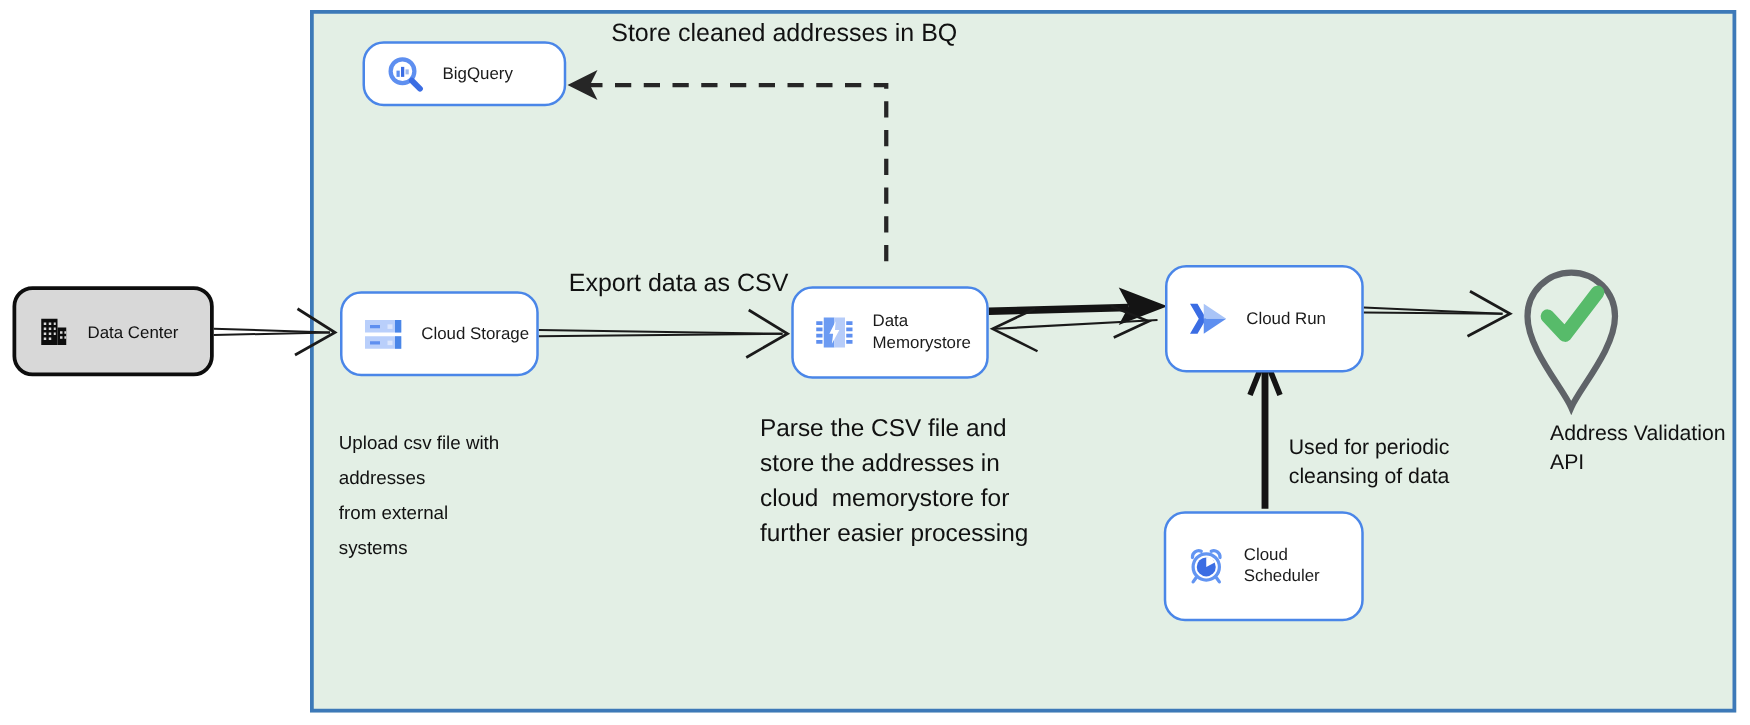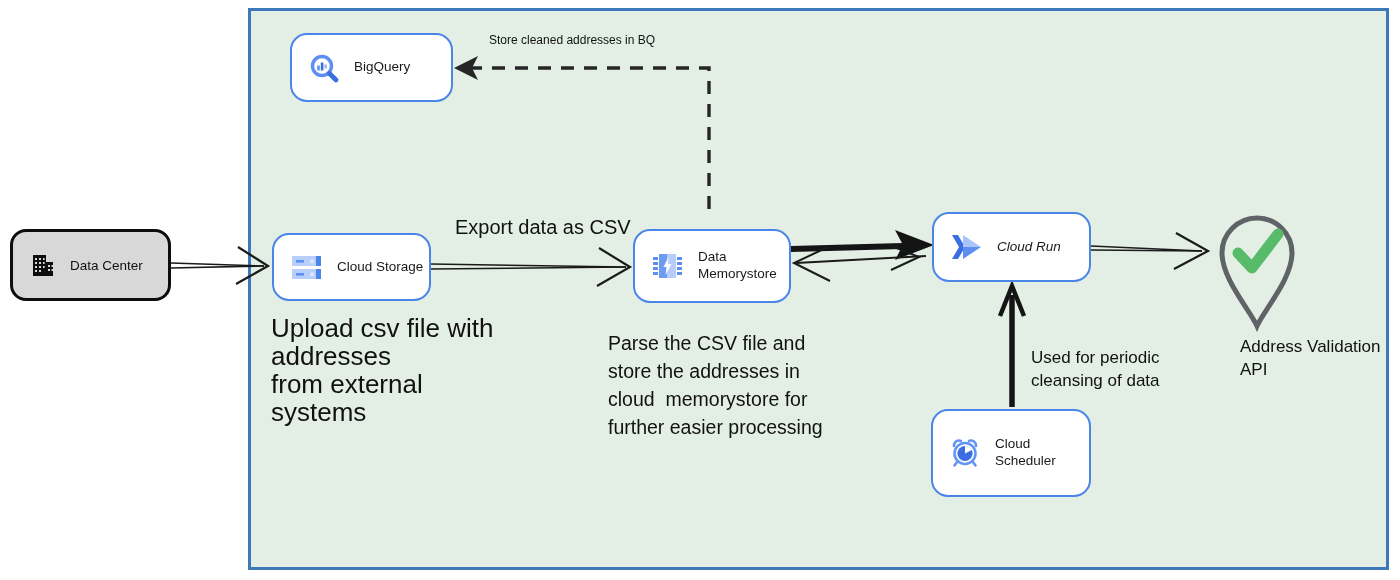--- a/index.html
+++ b/index.html
@@ -18,38 +18,38 @@
     box-sizing:border-box;
   }
   
   .node{
     display:flex;align-items:center;gap:15px;
     background:#ffffff;border:2.5px solid #4a86e8;border-radius:17px;
     box-sizing:border-box;padding-left:17px;
     font-size:13.5px;color:#1a1a1a;
   }
   .node .node-label{white-space:pre-line;line-height:1.25;}
-  #node-bigquery{left:290px;top:33px;width:163px;height:69px;}
+  #node-bigquery{left:290px;top:33px;width:163px;height:52px;}
   #node-cloud-storage{left:272px;top:233px;width:159px;height:68px;}
   #node-memorystore{left:633px;top:229px;width:158px;height:74px;}
   #node-memorystore .node-label{width:92px;}
-  #node-cloud-run{left:932px;top:212px;width:159px;height:70px;font-style:italic;}
+  #node-cloud-run{left:932px;top:212px;width:159px;height:86px;}
   #node-scheduler{left:931px;top:409px;width:160px;height:88px;}
   
   #node-data-center{
     left:10px;top:229px;width:161px;height:72px;
     background:#d8d8d8;border:3px solid #0d0d0d;border-radius:16px;
     display:flex;align-items:center;gap:14px;box-sizing:border-box;padding-left:16px;
     font-size:13.5px;color:#111;
   }
   
   .note{white-space:pre-wrap;color:#111;}
-  #note-store-bq{left:489px;top:33px;font-size:12px;}
+  #note-store-bq{left:489px;top:16px;font-size:20px;}
   #note-export-csv{left:455px;top:216px;font-size:20px;text-align:right;}
-  #note-upload{left:271px;top:314px;font-size:26px;line-height:28px;}
+  #note-upload{left:271px;top:341px;font-size:15px;line-height:28px;}
   #note-parse{left:608px;top:329px;font-size:19.5px;line-height:28px;}
   #note-scheduler{left:1031px;top:346px;font-size:17px;line-height:23px;}
   #label-av-api{left:1240px;top:324px;width:158px;font-size:17px;line-height:1.35;margin-top:12px;}
   svg{display:block;}
   #arrows{left:0;top:0;pointer-events:none;}
 </style>
 </head>
 <body>
 
 <div id="gcp-container" class="abs"></div>

